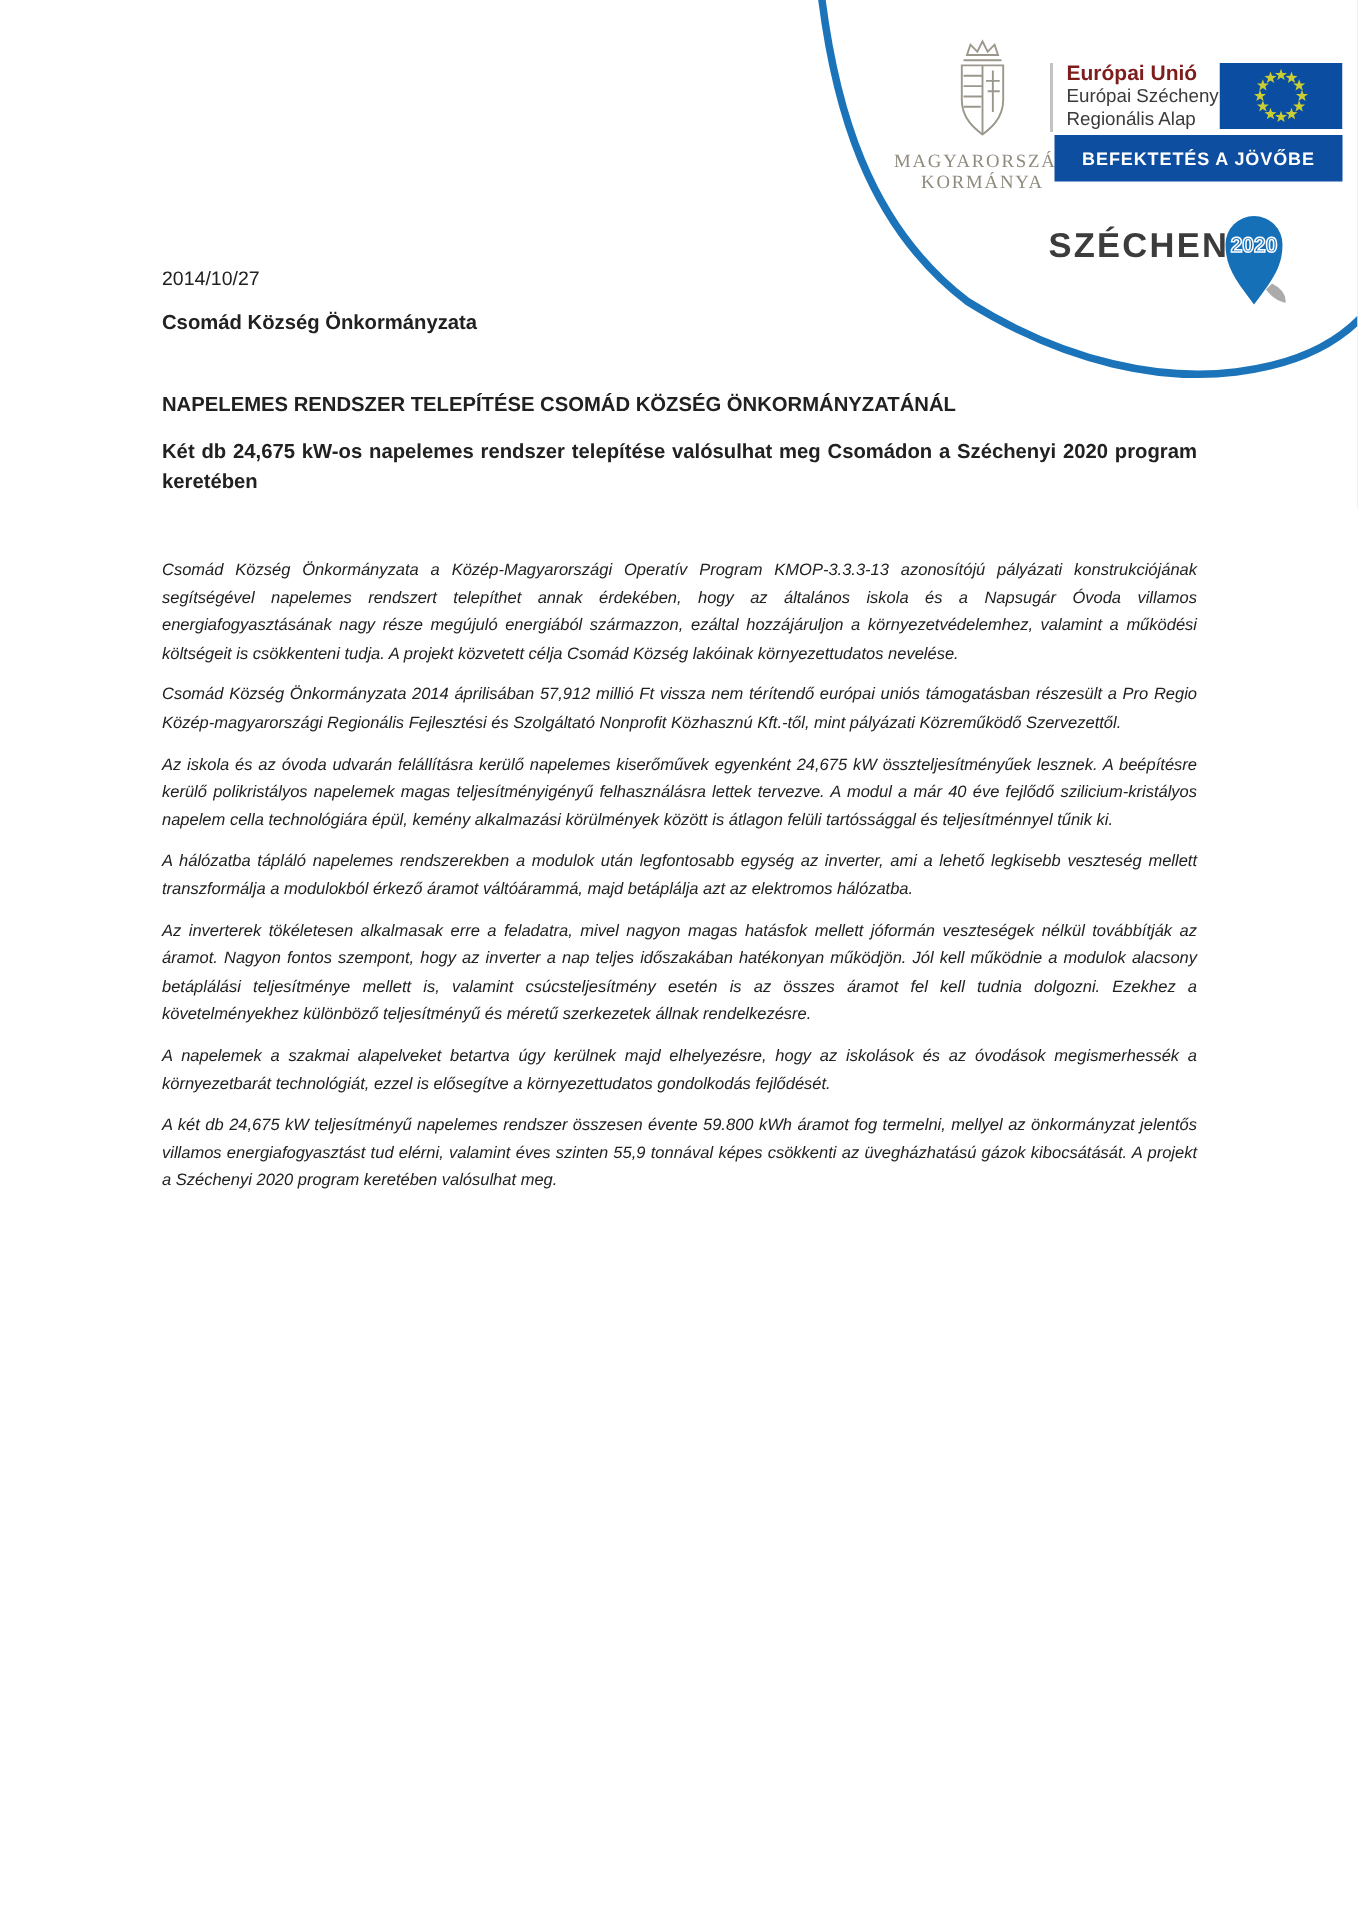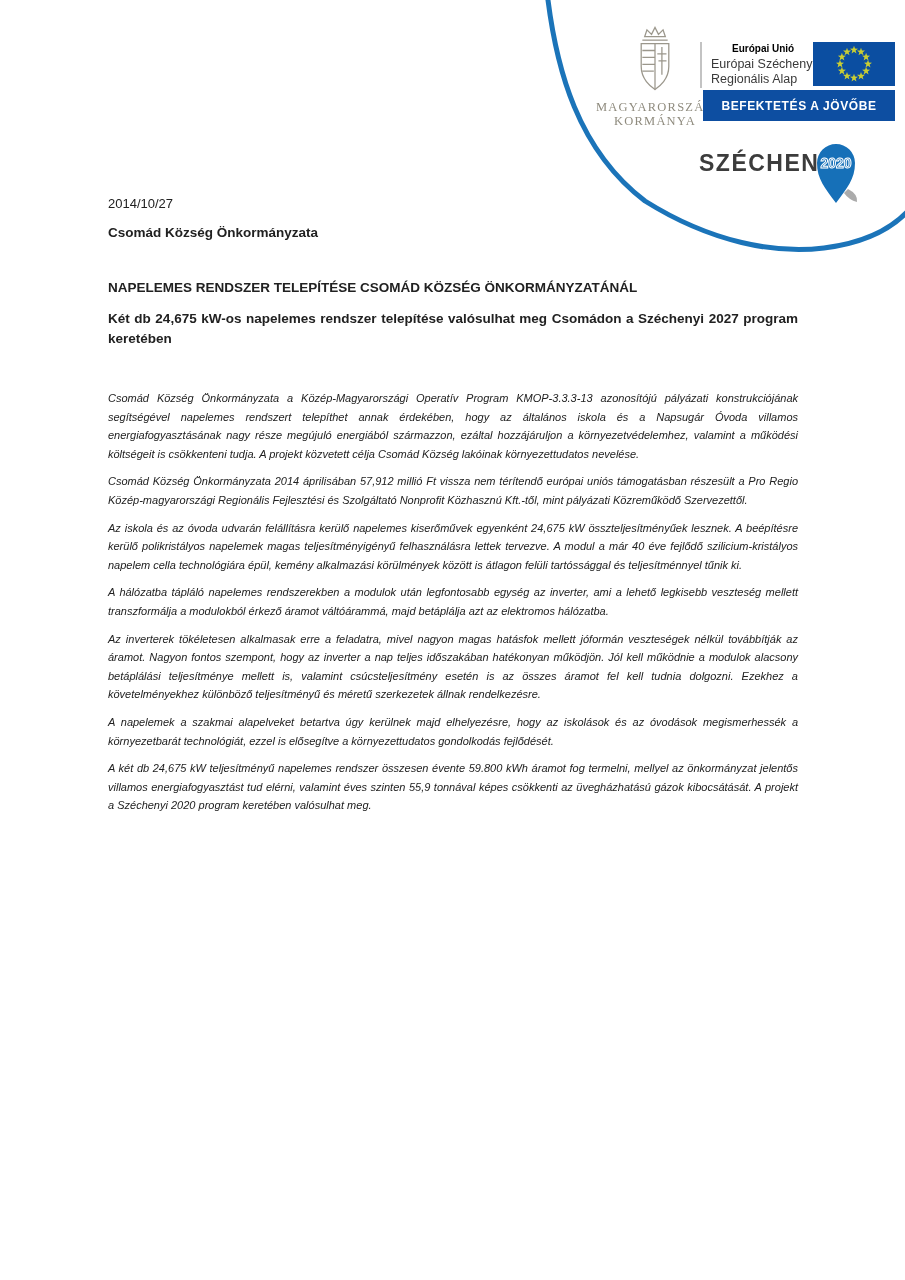--- a/index.html
+++ b/index.html
@@ -21,36 +21,36 @@
   .gov-logo .coa{display:block;margin:0 auto 2px auto;}
   .gov-name{
     font-family:"Liberation Serif", serif;
     font-size:12.5px;line-height:14px;
     letter-spacing:1.2px;
     color:#8f8b7e;
     font-variant:small-caps;
   }
   .eu-sep{position:absolute;left:700px;top:42px;width:2px;height:46px;background:#c3c3c3;}
   .eu-text{position:absolute;left:711px;top:41px;line-height:15.5px;}
-  .eu-title{font-size:10px;font-weight:bold;color:#000000;text-align:center;}
+  .eu-title{font-size:14px;font-weight:bold;color:#7f1d1d;}
   .eu-sub{font-size:12.5px;color:#3a3a3a;}
   .eu-flag{position:absolute;left:813px;top:42px;}
   .banner{
     position:absolute;left:703px;top:90px;width:192px;height:31px;
     background:#0d4ea1;color:#ffffff;
     font-size:12px;font-weight:bold;letter-spacing:0.6px;
     display:flex;align-items:center;justify-content:center;
   }
   .szechenyi-word{
     position:absolute;left:699px;top:150px;
     font-size:23px;font-weight:bold;letter-spacing:1.5px;color:#3c3c3c;
   }
   .szechenyi-pin{position:absolute;left:812px;top:139px;}
   
-  .content{position:absolute;left:108px;top:196px;width:690px;}
+  .content{position:absolute;left:108px;top:178px;width:690px;}
   .doc-date{font-size:13px;margin:0 0 14px 0;}
   .doc-author{font-size:13.5px;font-weight:bold;margin:0 0 39px 0;}
   .doc-title{
     font-size:27px;font-weight:bold;color:#2456ab;
     letter-spacing:0.5px;margin:0 0 11px 0;line-height:30px;
   }
   .doc-headline{font-size:13.5px;font-weight:bold;margin:0 0 13px 0;line-height:17px;}
   .doc-lead{
     font-size:13.5px;font-weight:bold;text-align:justify;
     line-height:19.5px;margin:0 0 41px 0;
@@ -118,21 +118,21 @@
   <svg class="szechenyi-pin" width="58" height="68" viewBox="0 0 58 68" xmlns="http://www.w3.org/2000/svg">
     <path d="M36,50 q10,5 9,13 q-8,-2 -13,-9 z" fill="#ababab"></path>
     <path d="M24,64 C13,49 5,40 5,24 A19,19 0 1,1 43,24 C43,40 35,49 24,64 Z" fill="#1670B8"></path>
     <text x="24" y="29" text-anchor="middle" font-family="Liberation Sans, sans-serif" font-size="14" font-weight="bold" fill="#1670B8" stroke="#ffffff" stroke-width="1" aria-label="2020">2020</text>
   </svg>
 
   <div class="content">
     <p class="doc-date">2014/10/27</p>
     <p class="doc-author">Csomád Község Önkormányzata</p>
     <h2 class="doc-headline">NAPELEMES RENDSZER TELEPÍTÉSE CSOMÁD KÖZSÉG ÖNKORMÁNYZATÁNÁL</h2>
-    <p class="doc-lead">Két db 24,675 kW-os napelemes rendszer telepítése valósulhat meg Csomádon a Széchenyi 2027 program keretében</p>
+    <p class="doc-lead">Két db 24,675 kW-os napelemes rendszer telepítése valósulhat meg Csomádon a Széchenyi 2020 program keretében</p>
     <p class="doc-par">Csomád Község Önkormányzata a Közép-Magyarországi Operatív Program KMOP-3.3.3-13 azonosítójú pályázati konstrukciójának segítségével napelemes rendszert telepíthet annak érdekében, hogy az általános iskola és a Napsugár Óvoda villamos energiafogyasztásának nagy része megújuló energiából származzon, ezáltal hozzájáruljon a környezetvédelemhez, valamint a működési költségeit is csökkenteni tudja. A projekt közvetett célja Csomád Község lakóinak környezettudatos nevelése.</p>
     <p class="doc-par">Csomád Község Önkormányzata 2014 áprilisában 57,912 millió Ft vissza nem térítendő európai uniós támogatásban részesült a Pro Regio Közép-magyarországi Regionális Fejlesztési és Szolgáltató Nonprofit Közhasznú Kft.-től, mint pályázati Közreműködő Szervezettől.</p>
     <p class="doc-par">Az iskola és az óvoda udvarán felállításra kerülő napelemes kiserőművek egyenként 24,675 kW összteljesítményűek lesznek. A beépítésre kerülő polikristályos napelemek magas teljesítményigényű felhasználásra lettek tervezve. A modul a már 40 éve fejlődő szilicium-kristályos napelem cella technológiára épül, kemény alkalmazási körülmények között is átlagon felüli tartóssággal és teljesítménnyel tűnik ki.</p>
     <p class="doc-par">A hálózatba tápláló napelemes rendszerekben a modulok után legfontosabb egység az inverter, ami a lehető legkisebb veszteség mellett transzformálja a modulokból érkező áramot váltóárammá, majd betáplálja azt az elektromos hálózatba.</p>
     <p class="doc-par">Az inverterek tökéletesen alkalmasak erre a feladatra, mivel nagyon magas hatásfok mellett jóformán veszteségek nélkül továbbítják az áramot. Nagyon fontos szempont, hogy az inverter a nap teljes időszakában hatékonyan működjön. Jól kell működnie a modulok alacsony betáplálási teljesítménye mellett is, valamint csúcsteljesítmény esetén is az összes áramot fel kell tudnia dolgozni. Ezekhez a követelményekhez különböző teljesítményű és méretű szerkezetek állnak rendelkezésre.</p>
     <p class="doc-par">A napelemek a szakmai alapelveket betartva úgy kerülnek majd elhelyezésre, hogy az iskolások és az óvodások megismerhessék a környezetbarát technológiát, ezzel is elősegítve a környezettudatos gondolkodás fejlődését.</p>
     <p class="doc-par">A két db 24,675 kW teljesítményű napelemes rendszer összesen évente 59.800 kWh áramot fog termelni, mellyel az önkormányzat jelentős villamos energiafogyasztást tud elérni, valamint éves szinten 55,9 tonnával képes csökkenti az üvegházhatású gázok kibocsátását. A projekt a Széchenyi 2020 program keretében valósulhat meg.</p>
   </div>
 
 </div>

